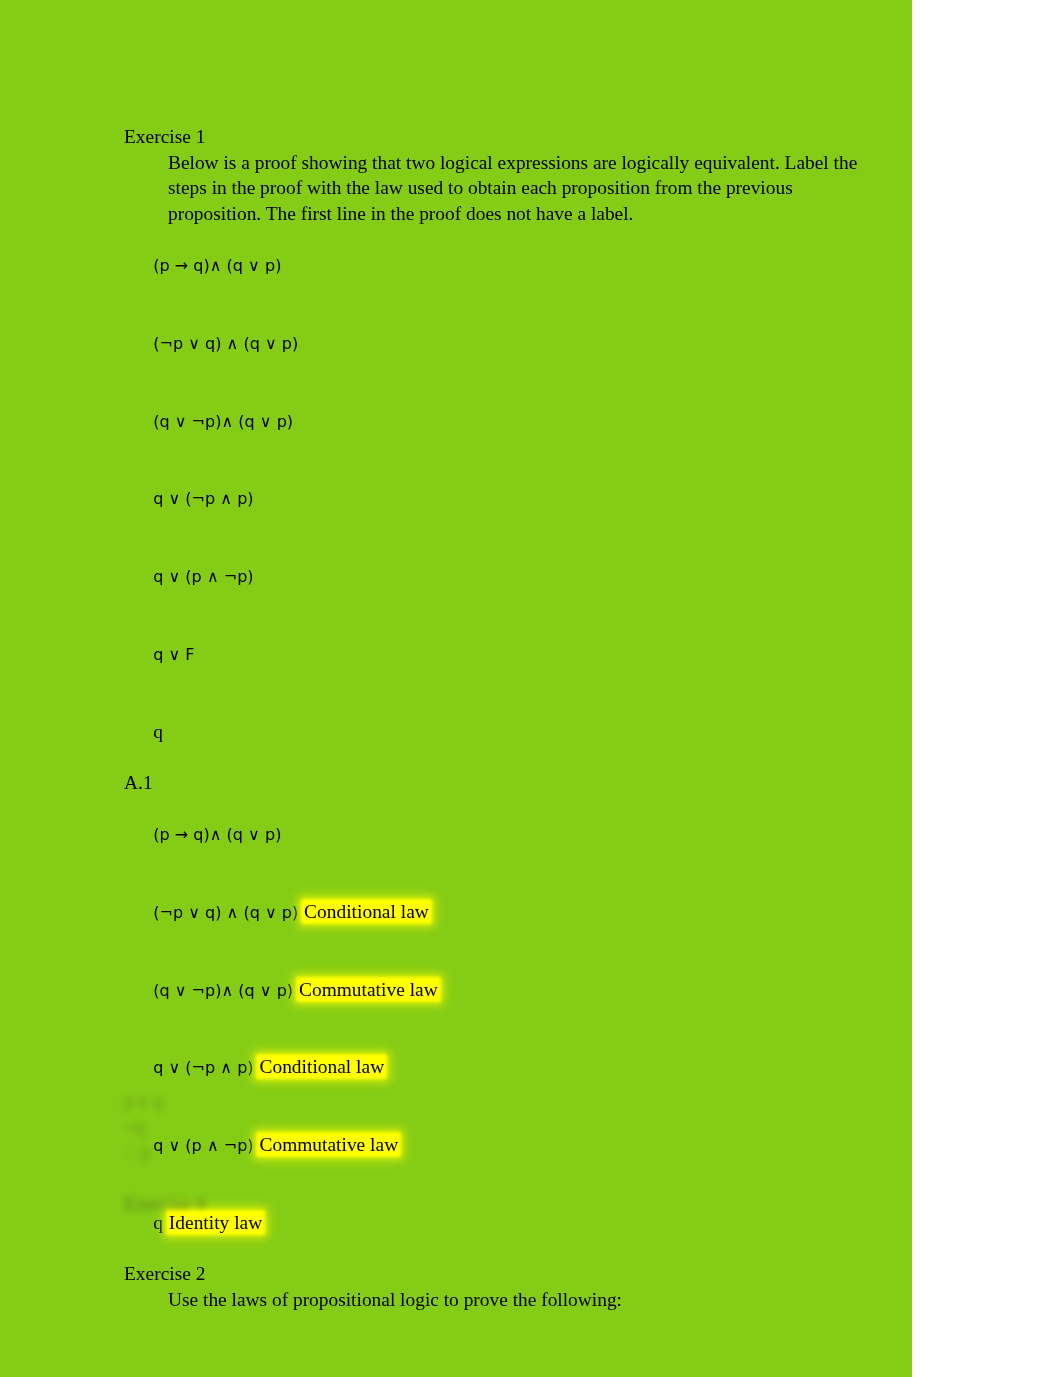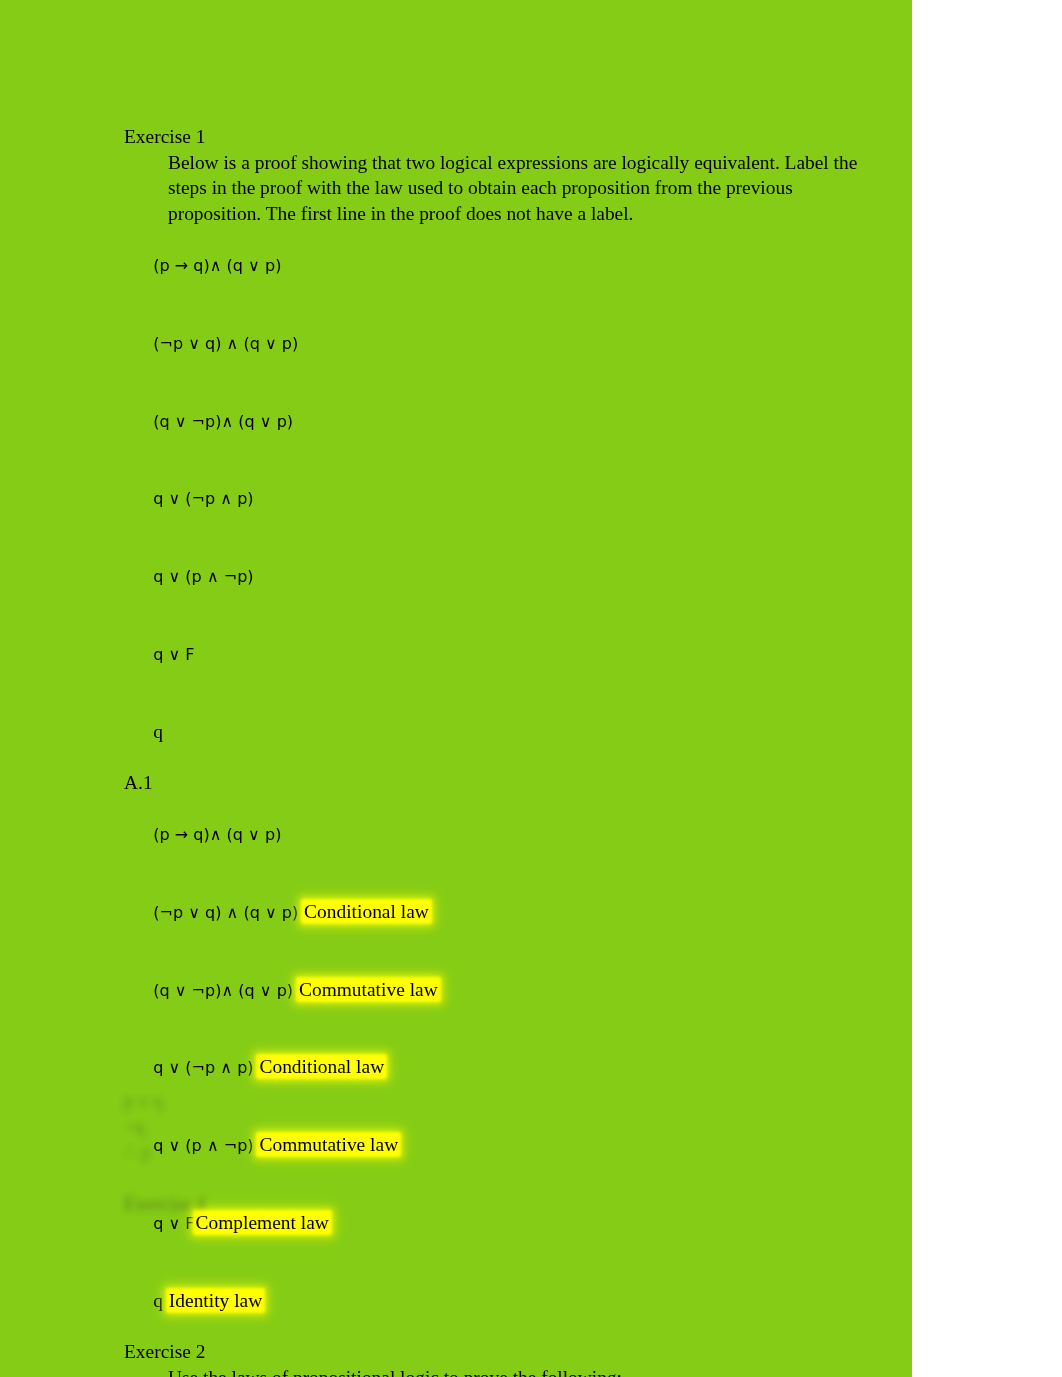--- a/index.html
+++ b/index.html
@@ -134,23 +134,20 @@
     </div>
 
     <div class="line">
       <span class="op">q ∨ (¬p ∧ p)</span><span> </span><span class="hl">Conditional law</span>
     </div>
 
     <div class="line">
       <span class="op">q ∨ (p ∧ ¬p)</span><span> </span><span class="hl">Commutative law</span>
     </div>
 
-    <div class="line">
-      <span class="op">q ∨ F</span><span class="hl">Complement law</span>
-    </div>
 
     <div class="line">
       <span>q</span><span> </span><span class="hl">Identity law</span>
     </div>
 
     <div class="line">Exercise 2</div>
 
     <div class="para">Use the laws of propositional logic to prove the following:</div>
 
   </div>

